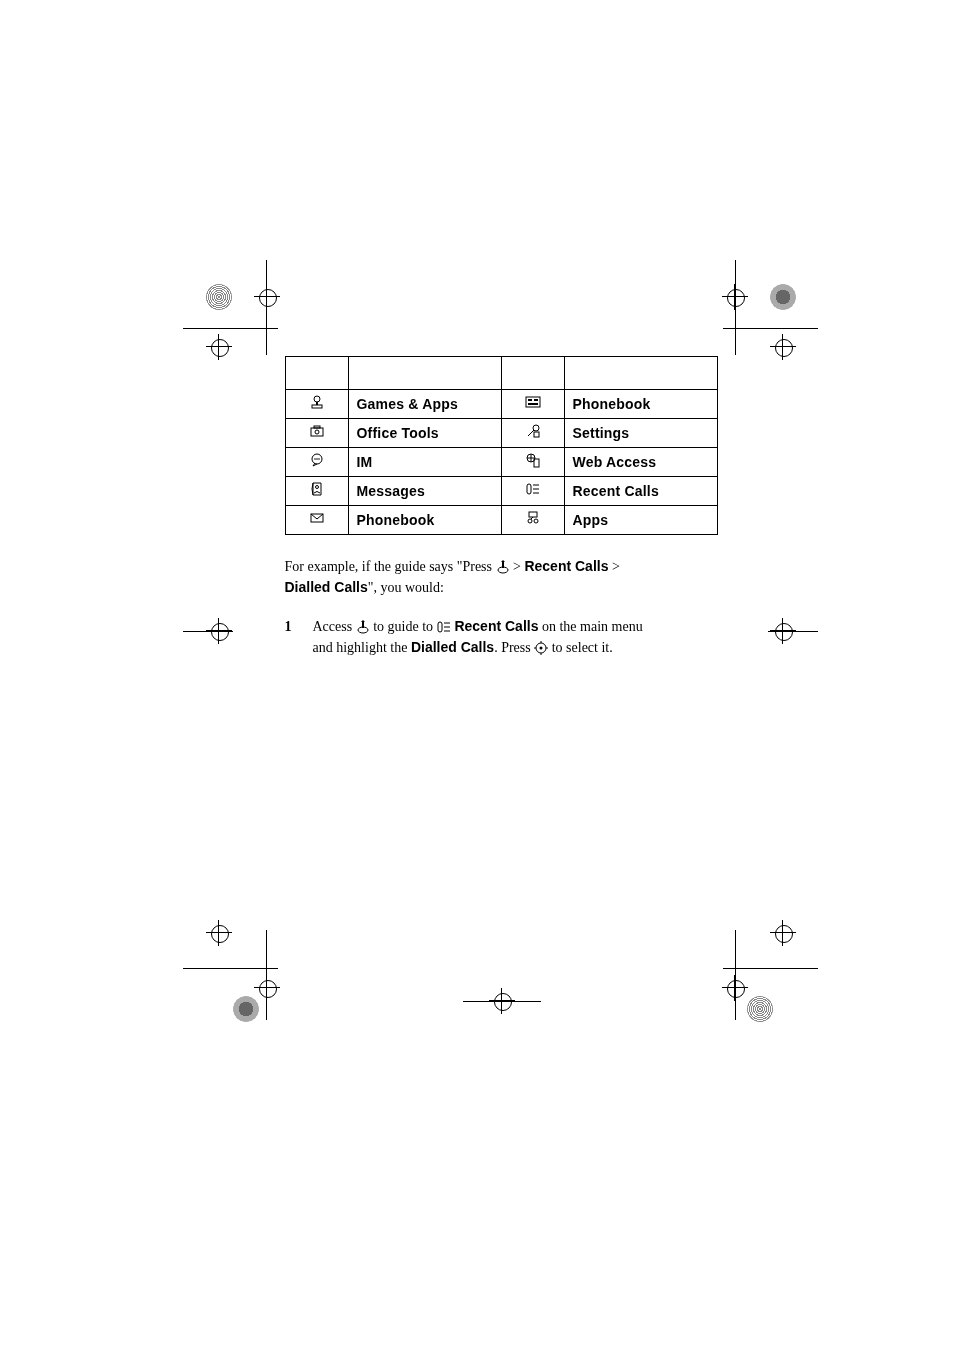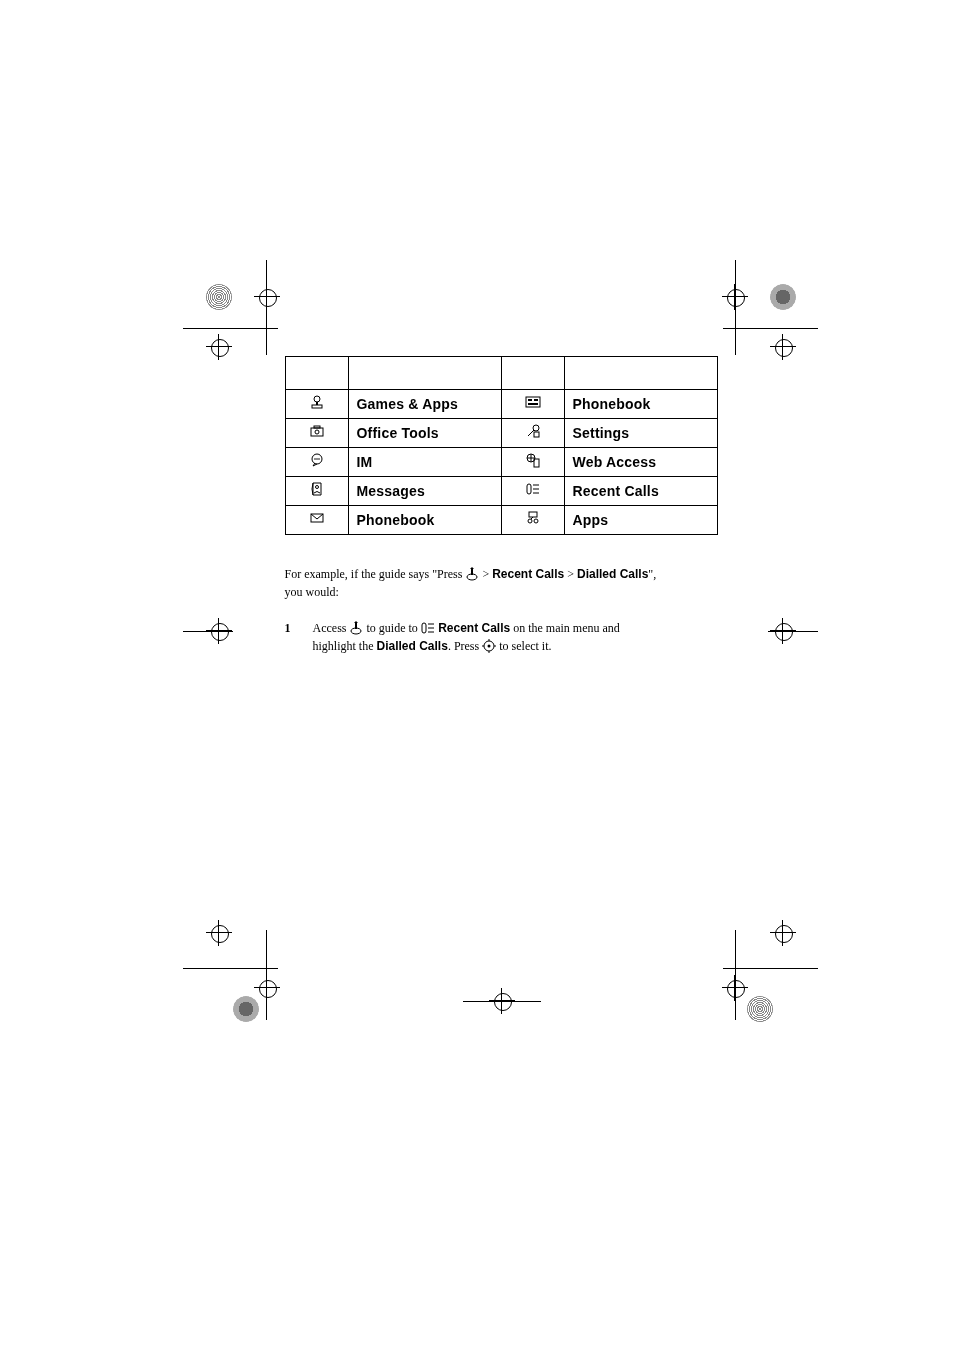--- a/index.html
+++ b/index.html
@@ -17,21 +17,21 @@
   .disc{background:repeating-radial-gradient(circle,#888 0 1px,#fff 1px 2px)}
   .disc2{background:radial-gradient(circle,#666 0 40%,#aaa 40% 70%,#ddd 70% 100%)}
   
   .content{position:absolute;left:262px;top:356px;width:380px}
   table.menu{border-collapse:collapse;width:100%;table-layout:fixed}
   table.menu td{border:1px solid #000;padding:4px 8px;vertical-align:middle;height:17px}
   table.menu td.ic{width:46px;text-align:center}
   table.menu td.lbl{width:136px;font-family:"Arial Narrow",Arial,sans-serif;font-weight:700;font-size:14px;letter-spacing:.2px}
   .micon{display:inline-flex;width:16px;height:16px;align-items:center;justify-content:center}
   .micon svg{width:16px;height:16px}
-  .body-copy{margin-top:30px;font-family:Georgia,'Times New Roman',serif;font-size:12px;line-height:1.5}
+  .body-copy{margin-top:21px;font-family:Georgia,'Times New Roman',serif;font-size:14px;line-height:1.5}
   .body-copy .b{font-family:"Arial Narrow",Arial,sans-serif;font-weight:700}
   .inline-icon{display:inline-block;vertical-align:-3px;width:14px;height:14px}
   .inline-icon svg{width:14px;height:14px}
 </style>
 </head>
 <body>
 
 <div class="page">
 
   <div class="disc reg" style="left:183px;top:284px"></div>

